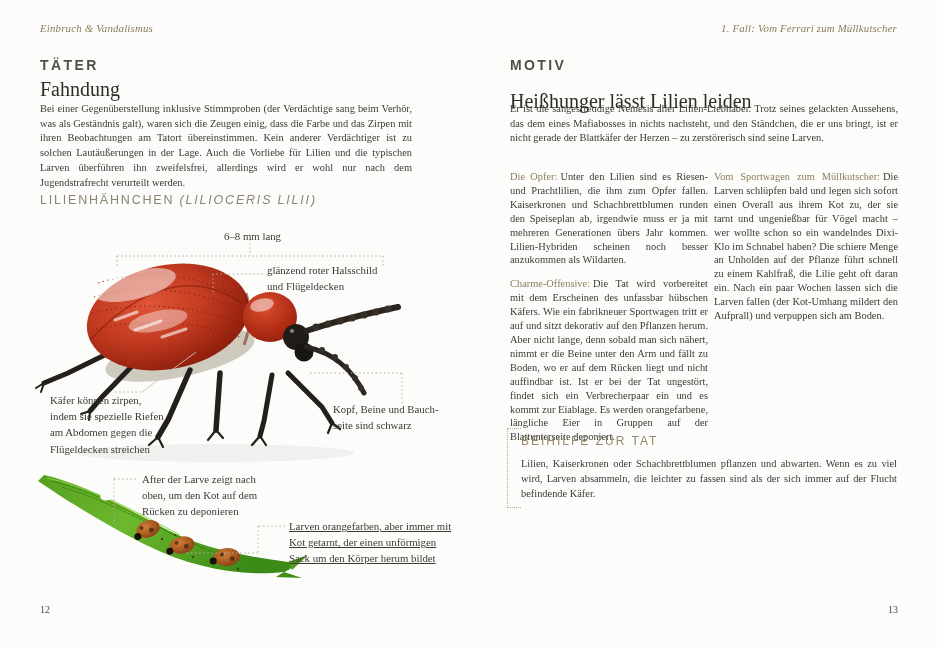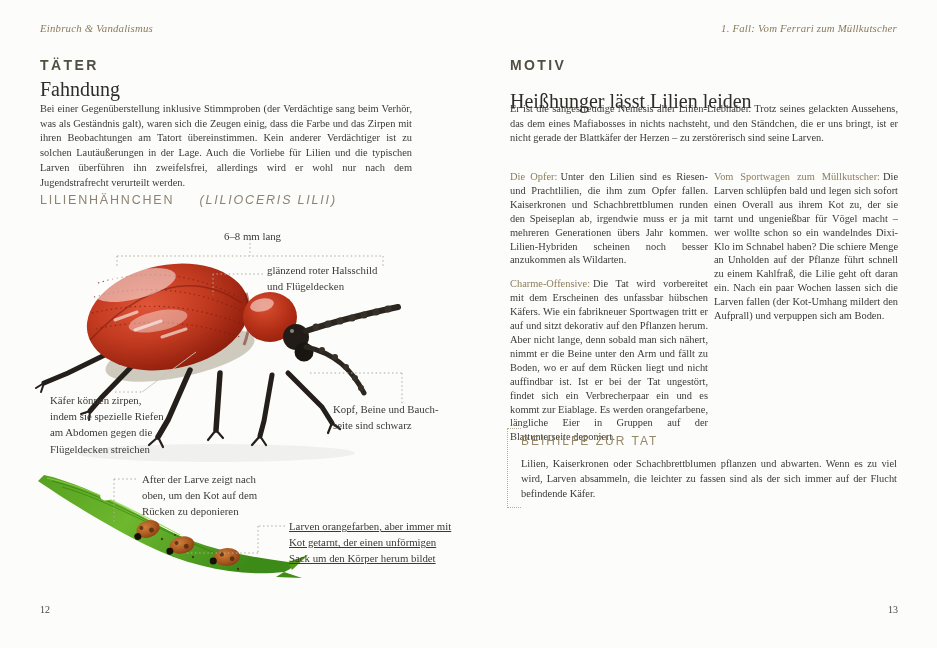--- a/index.html
+++ b/index.html
@@ -17,21 +17,21 @@
   .kicker{
     font-family:"Liberation Sans", sans-serif;
     font-size:14px;letter-spacing:2.4px;color:#514f44;font-weight:bold;
   }
   .sub-title{font-size:20px;color:#2e2d29;}
   .body-text{font-size:10.4px;line-height:14.7px;text-align:justify;color:#3b3a36;}
   .species-heading{
     font-family:"Liberation Sans", sans-serif;
     font-size:12.5px;letter-spacing:1.8px;color:#8d8373;font-weight:normal;
   }
-  .species-heading .latin{font-style:italic;margin-left:20px;}
+  .species-heading .latin{font-style:italic;}
   .annotation{font-size:10.8px;line-height:16.2px;white-space:pre-line;color:#3b3a36;}
   .annotation.center{text-align:center;}
   .col{font-size:10.4px;line-height:13.9px;text-align:justify;margin-top:17px;}
   .col p{margin:0 0 10px 0;}
   .lead{color:#8d7d5d;margin-right:3px;}
   .infobox-title{
     font-family:"Liberation Sans", sans-serif;
     font-size:12px;letter-spacing:2px;color:#95886a;font-weight:normal;
   }
   .infobox-text{font-size:10.4px;line-height:15.2px;text-align:justify;}

